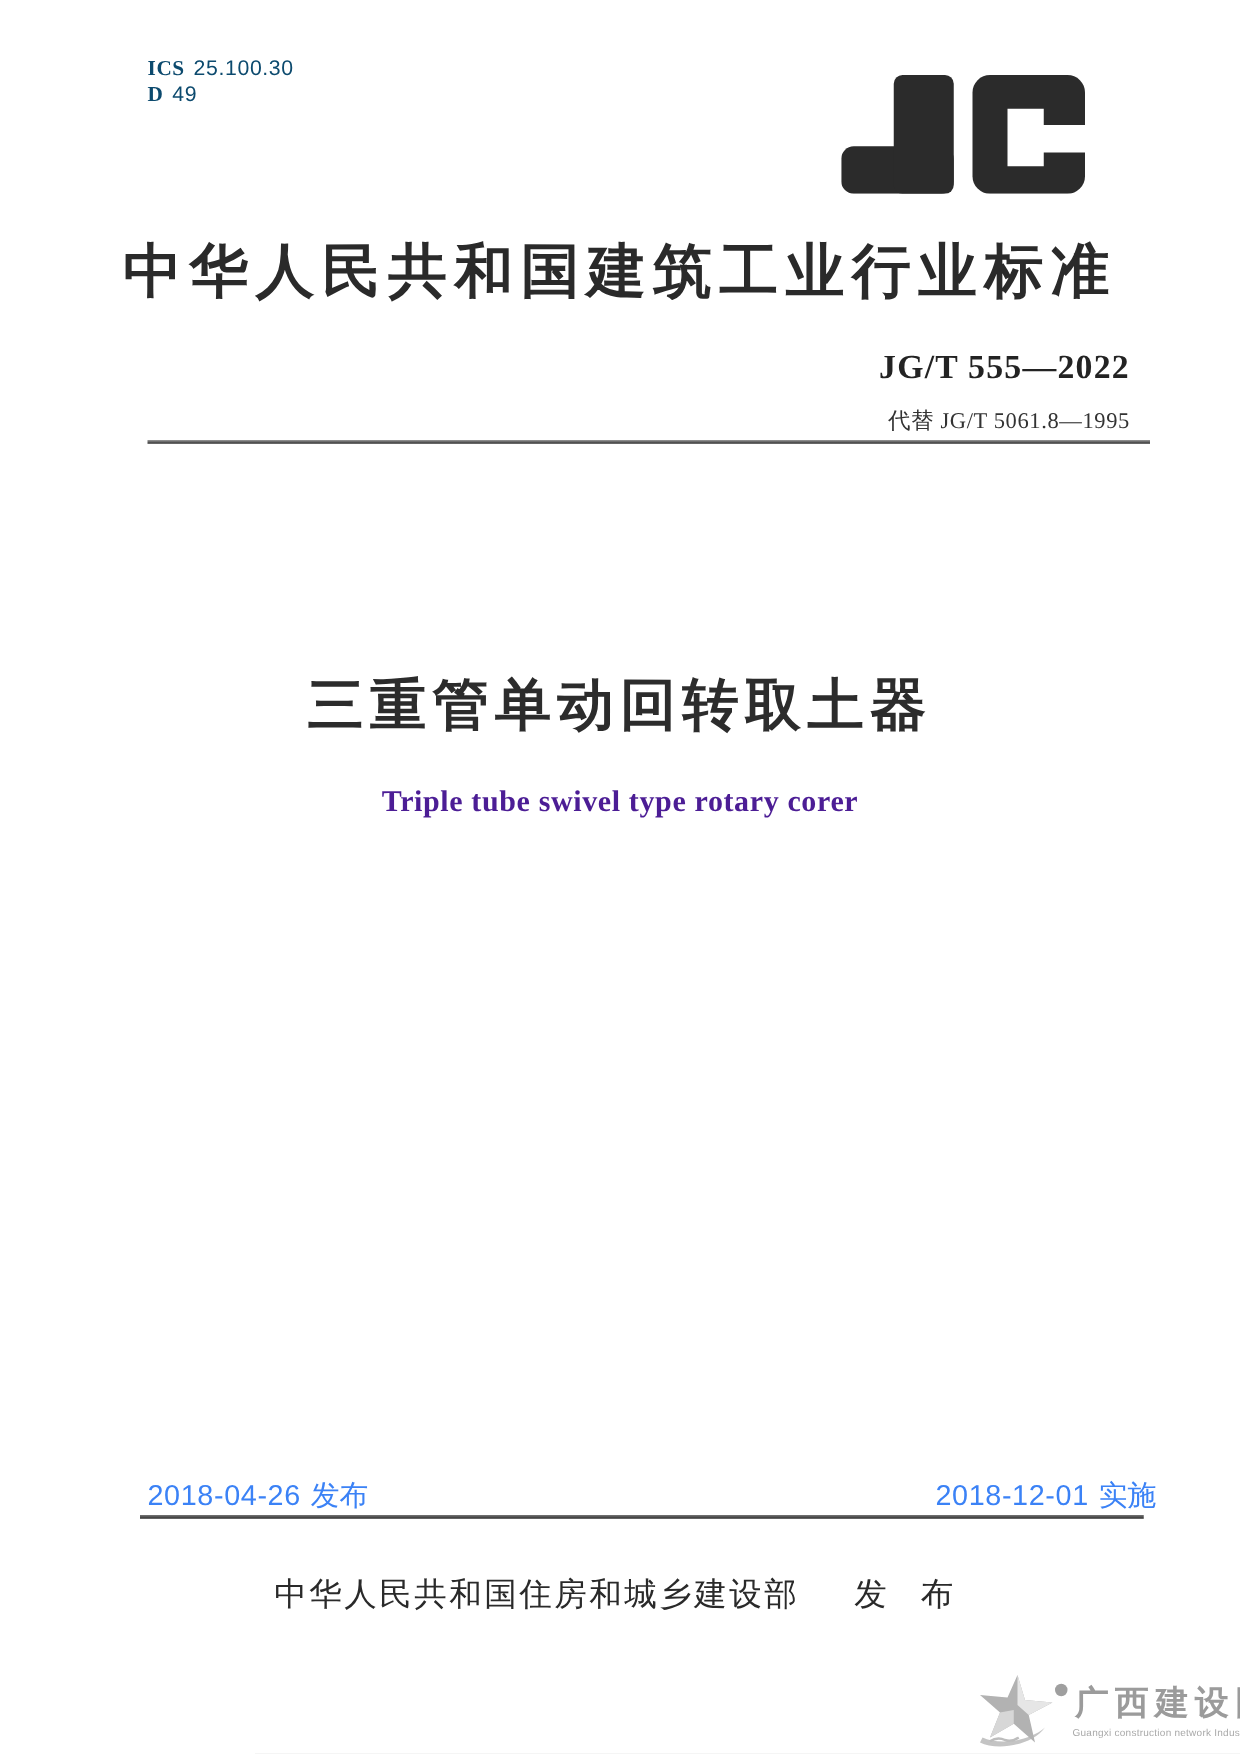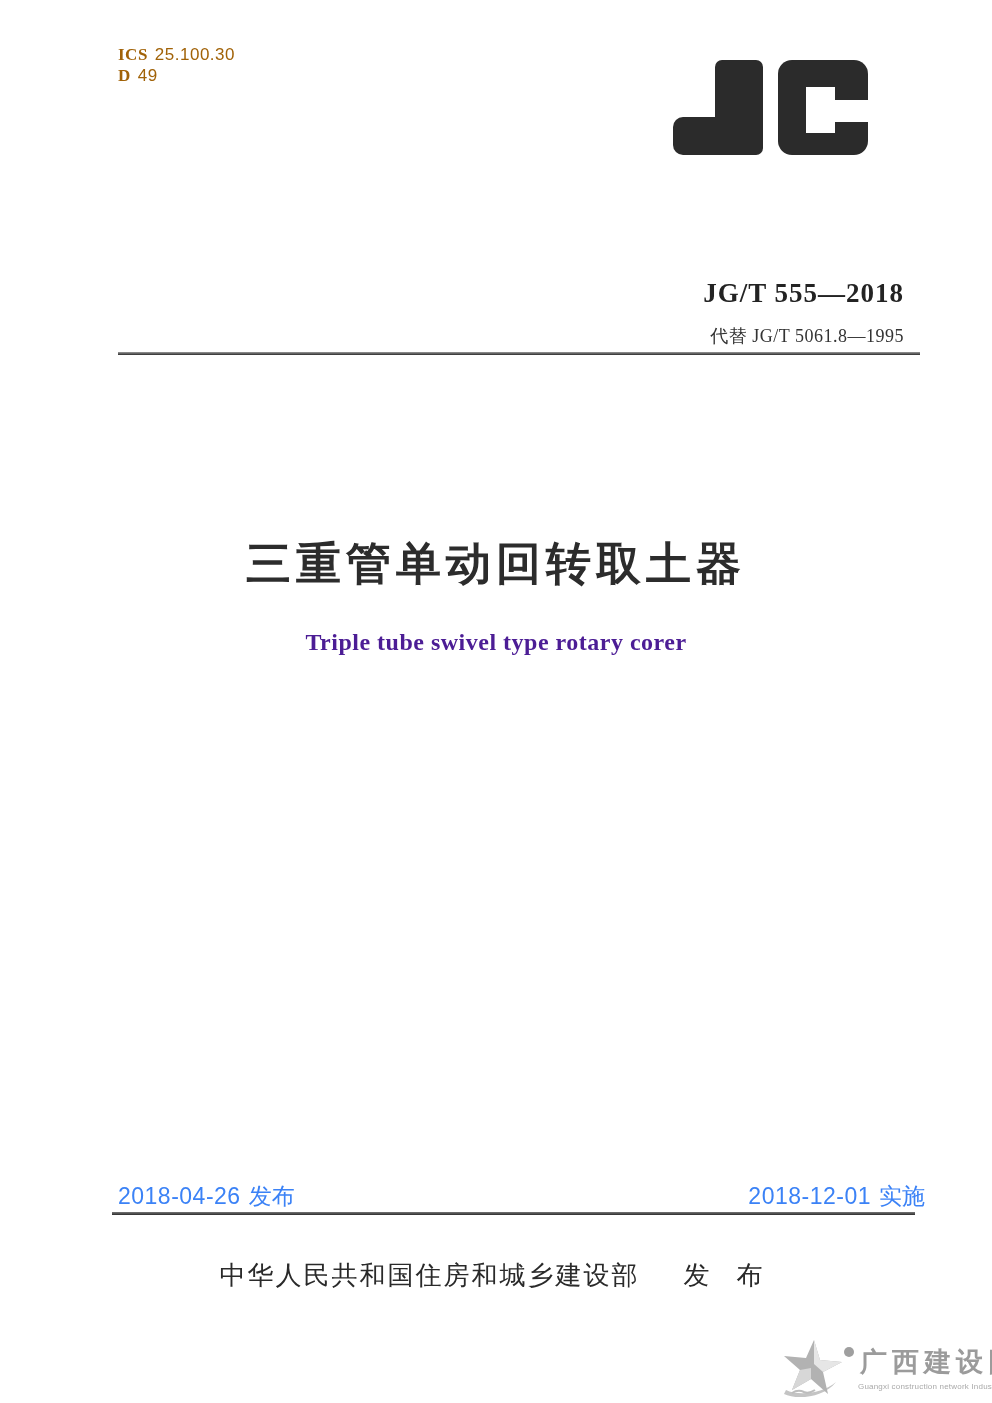--- a/index.html
+++ b/index.html
@@ -15,21 +15,21 @@
     overflow: hidden;
   }
 
   
   .ics-block {
     position: absolute;
     left: 118px;
     top: 44px;
     font-size: 17px;
     line-height: 21px;
-    color: #a16207;
+    color: #0c4a6e;
     letter-spacing: 0.5px;
   }
   .ics-block .lbl {
     font-family: "Liberation Serif", serif;
     font-weight: bold;
     margin-right: 7px;
   }
   .ics-block .val { font-family: "Liberation Sans", sans-serif; }
 
   
@@ -198,23 +198,24 @@
       </g>
       <g fill="#ffffff">
 
         <rect x="133" y="27" width="29" height="46"></rect>
 
         <rect x="158" y="40" width="37" height="22"></rect>
       </g>
     </svg>
   </div>
 
+  <div class="header-title">中华人民共和国建筑工业行业标准</div>
 
   <div class="std-block">
-    <div class="std-number">JG/T 555—2018</div>
+    <div class="std-number">JG/T 555—2022</div>
     <div class="std-replaces">代替 JG/T 5061.8—1995</div>
   </div>
 
   <div class="rule rule-top"></div>
 
   <div class="doc-title-cn">三重管单动回转取土器</div>
   <div class="doc-title-en">Triple tube swivel type rotary corer</div>
 
   <div class="dates-row">
     <div>

